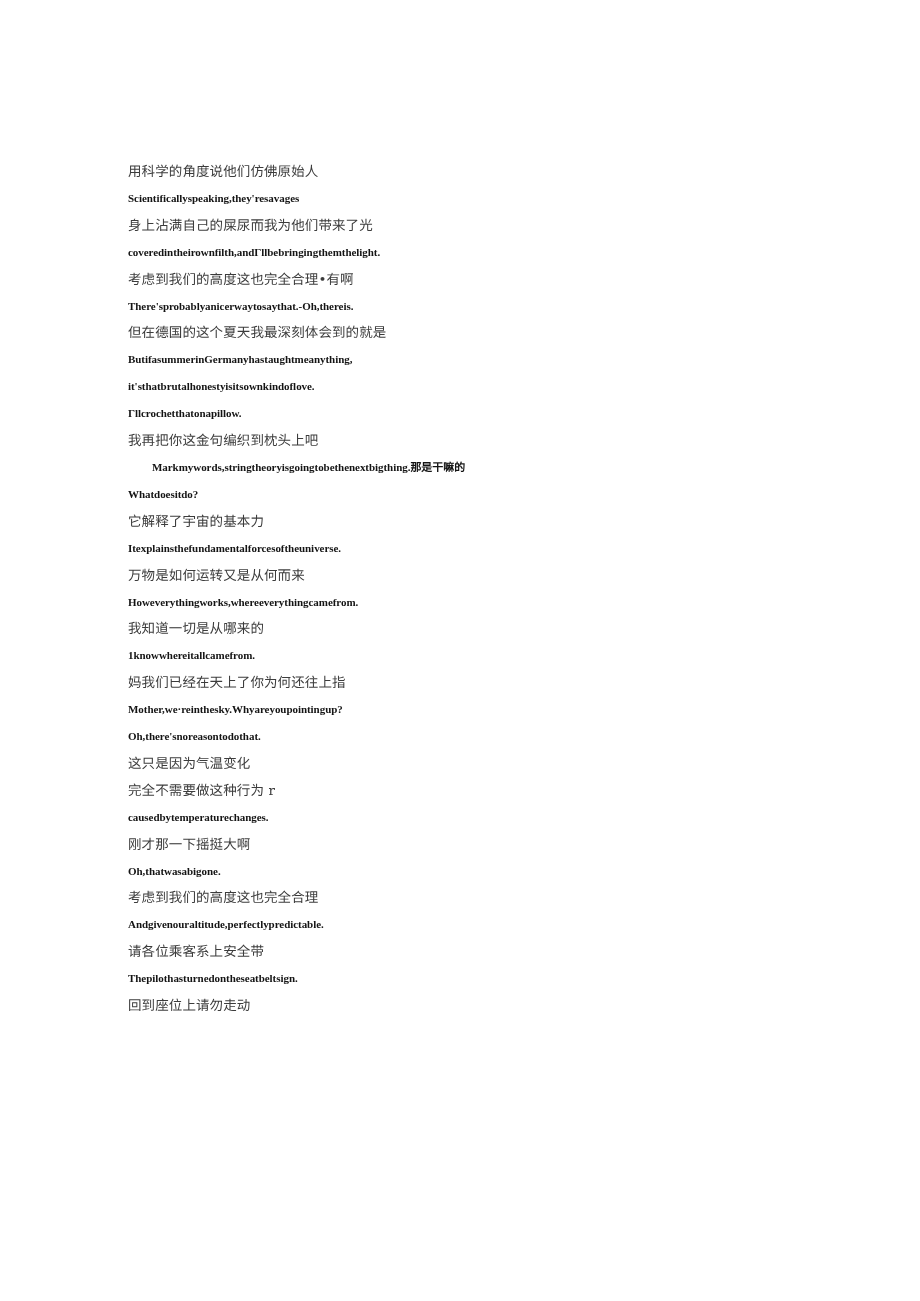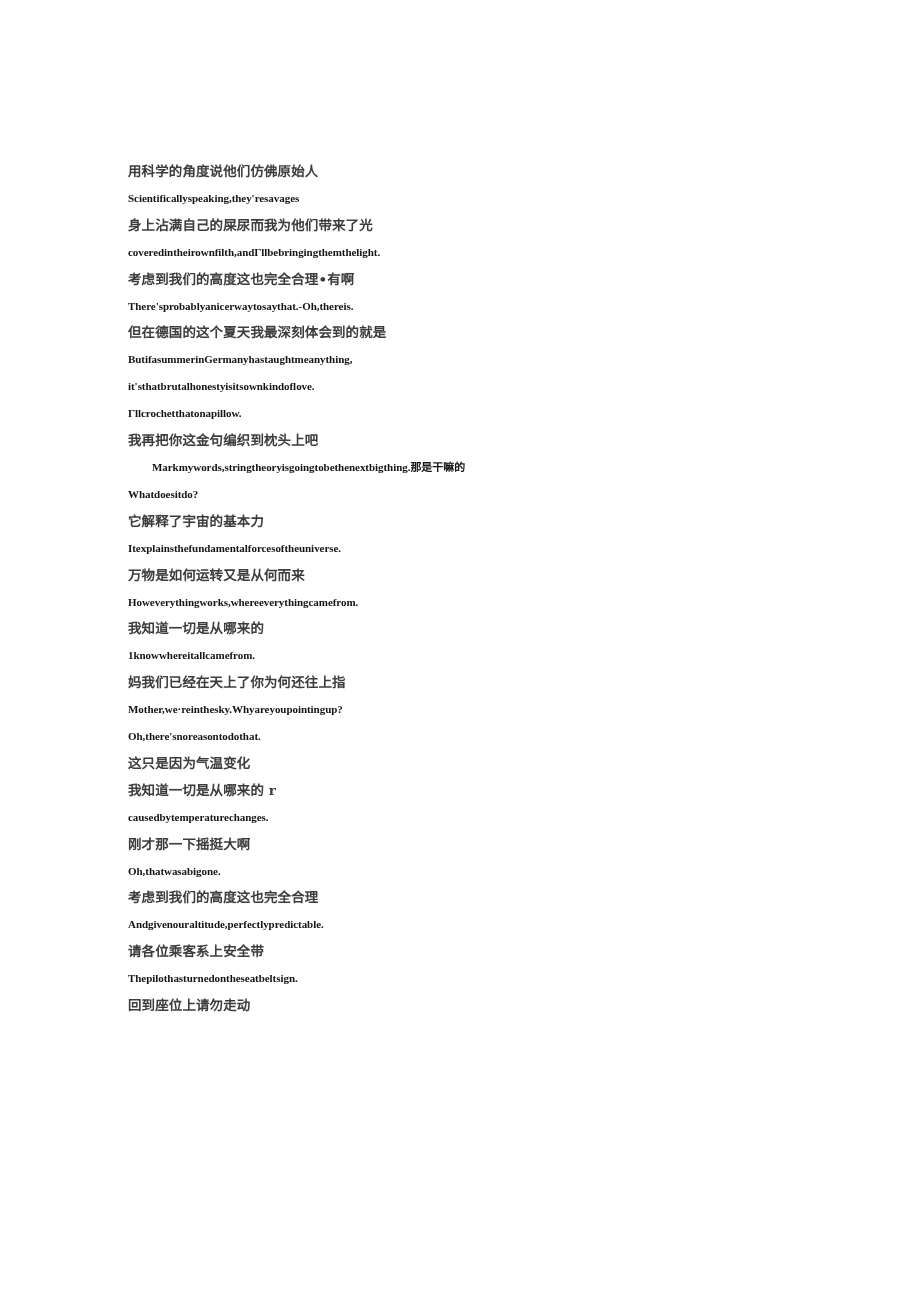--- a/index.html
+++ b/index.html
@@ -24,21 +24,21 @@
     top: 158px;
     width: 440px;
   }
 
   
   .line-zh {
     font-family: "DejaVu Serif", "Liberation Serif", serif;
     font-size: 13.5px;
     line-height: 26.9px;
     color: #3c3c3c;
-    font-weight: 700;
+    font-weight: 400;
     letter-spacing: 0.1px;
     white-space: pre-wrap;
     word-break: break-word;
     margin: 0;
   }
 
   
   .line-en {
     font-family: "Liberation Serif", "DejaVu Serif", serif;
     font-size: 11px;
@@ -78,21 +78,21 @@
       <p class="line-zh">它解释了宇宙的基本力</p>
       <p class="line-en">Itexplainsthefundamentalforcesoftheuniverse.</p>
       <p class="line-zh">万物是如何运转又是从何而来</p>
       <p class="line-en">Howeverythingworks,whereeverythingcamefrom.</p>
       <p class="line-zh">我知道一切是从哪来的</p>
       <p class="line-en">1knowwhereitallcamefrom.</p>
       <p class="line-zh">妈我们已经在天上了你为何还往上指</p>
       <p class="line-en">Mother,we·reinthesky.Whyareyoupointingup?</p>
       <p class="line-en">Oh,there'snoreasontodothat.</p>
       <p class="line-zh">这只是因为气温变化</p>
-      <p class="line-zh">我知道一切是从哪来的 r</p>
+      <p class="line-zh">完全不需要做这种行为 r</p>
       <p class="line-en">causedbytemperaturechanges.</p>
       <p class="line-zh">刚才那一下摇挺大啊</p>
       <p class="line-en">Oh,thatwasabigone.</p>
       <p class="line-zh">考虑到我们的高度这也完全合理</p>
       <p class="line-en">Andgivenouraltitude,perfectlypredictable.</p>
       <p class="line-zh">请各位乘客系上安全带</p>
       <p class="line-en">Thepilothasturnedontheseatbeltsign.</p>
       <p class="line-zh">回到座位上请勿走动</p>
     </div>
 </div>

